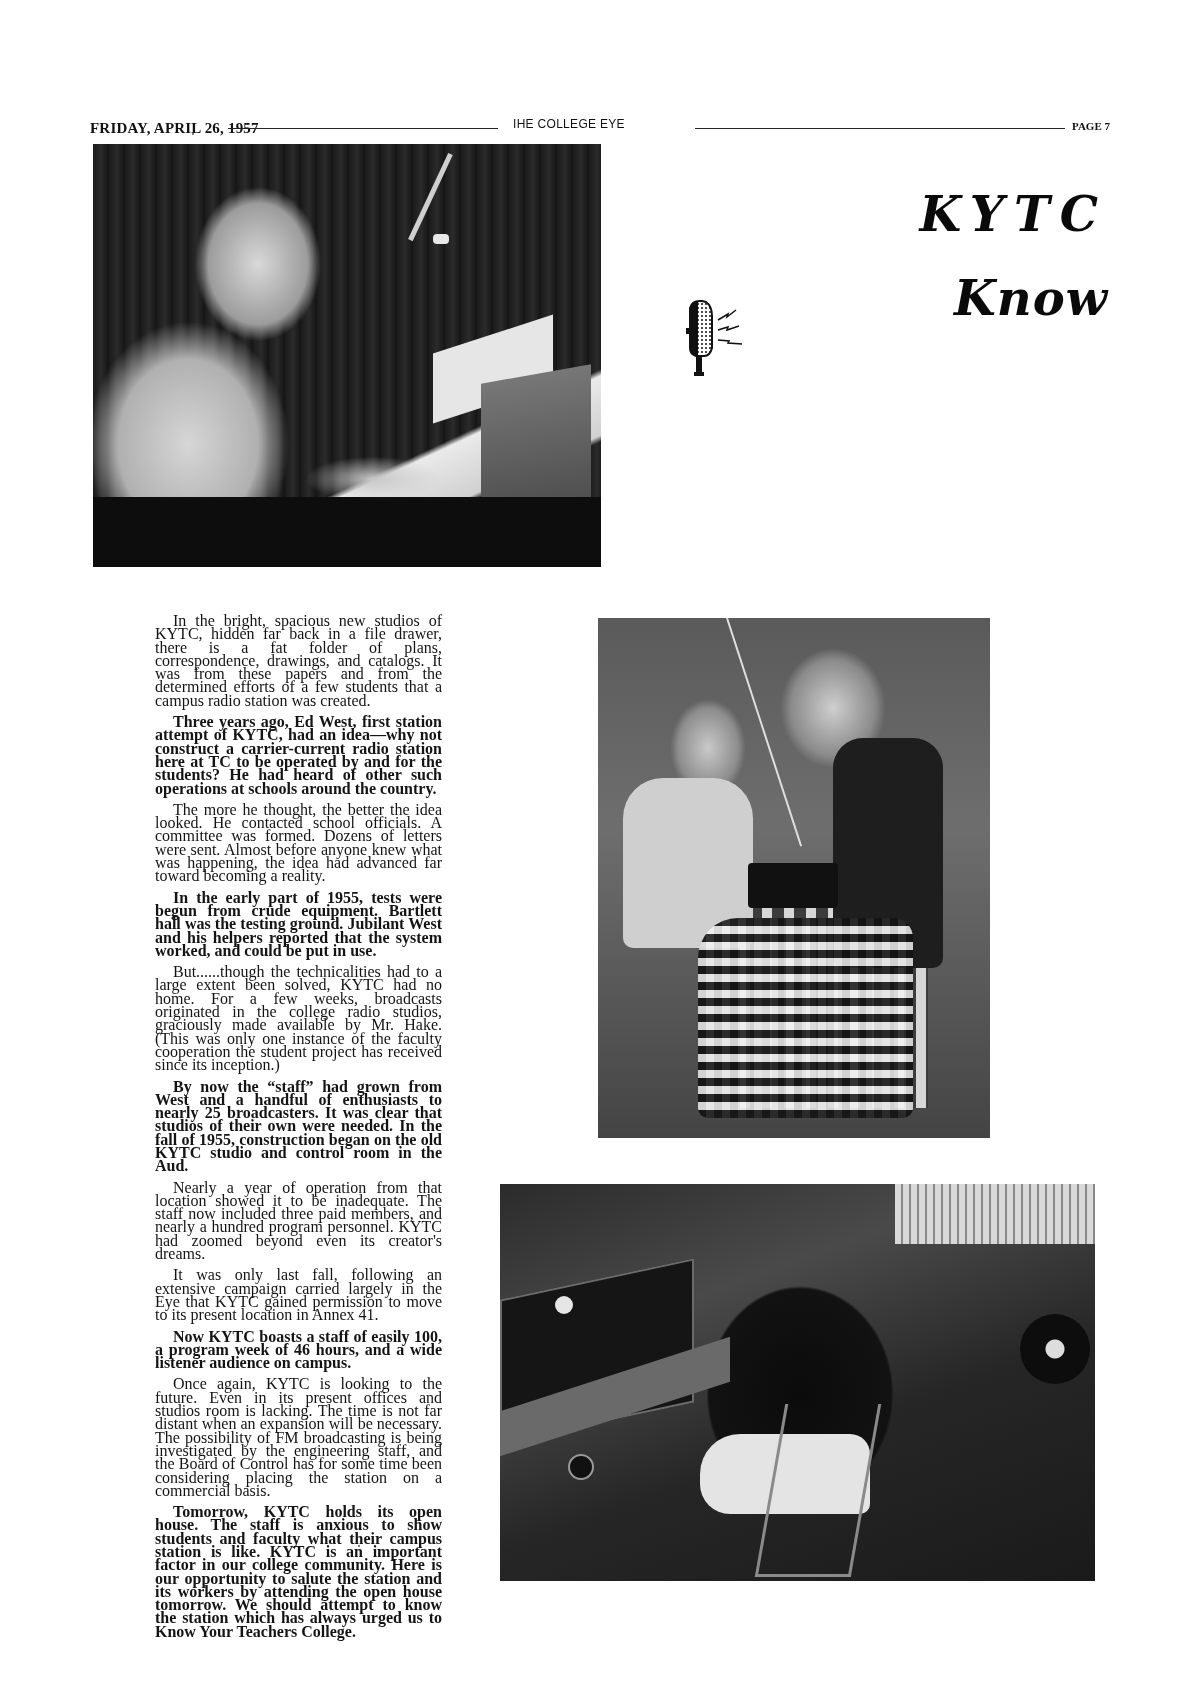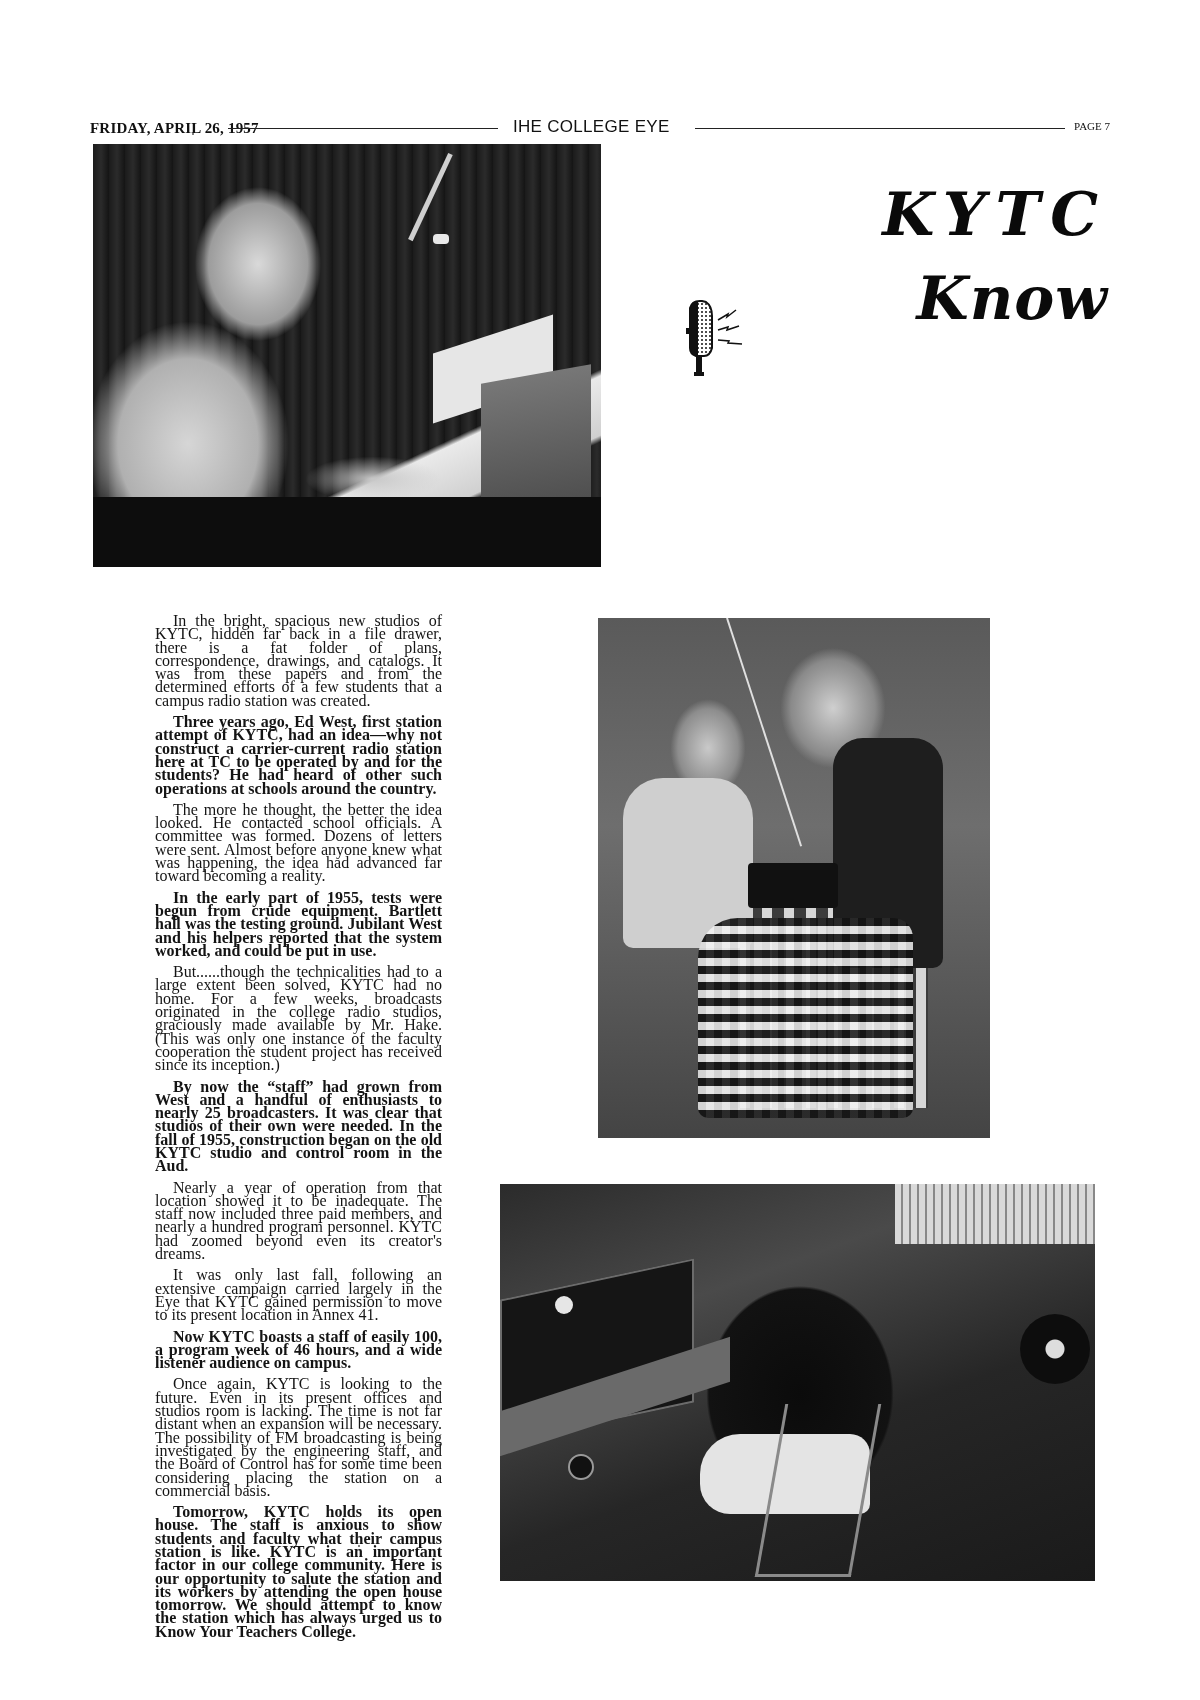--- a/index.html
+++ b/index.html
@@ -1,22 +1,22 @@
 <!DOCTYPE html>
 <html><head>
 <meta charset="utf-8">
 <style>
   html, body { margin:0; padding:0; background:#ffffff; }
   body { width:1200px; height:1700px; position:relative; overflow:hidden; color:#111; font-family:"DejaVu Serif", serif; }
 
   
   .runhead { position:absolute; left:90px; top:118px; width:1020px; height:20px; }
   .rh-date { position:absolute; left:0; top:2px; font-family:"Liberation Serif", serif; font-weight:bold; font-size:15px; letter-spacing:0.2px; }
-  .rh-page { position:absolute; right:0; top:2px; font-family:"Liberation Serif", serif; font-weight:normal; font-size:11px; }
-  .rh-title { position:absolute; left:423px; top:-1px; font-family:"Liberation Sans", sans-serif; font-size:17px; letter-spacing:0.3px; color:#111; }
+  .rh-page { position:absolute; right:0; top:2px; font-family:"Liberation Serif", serif; font-weight:bold; font-size:11px; }
+  .rh-title { position:absolute; left:423px; top:-1px; font-family:"Liberation Sans", sans-serif; font-size:12px; letter-spacing:0.3px; color:#111; }
   .rh-rule { position:absolute; top:10px; height:0; border-top:1.5px solid #222; }
 
   
   .photo { position:absolute; overflow:hidden; background:#1a1a1a; }
   .p1 { left:93px; top:144px; width:508px; height:423px;
         background:
           radial-gradient(ellipse 90px 110px at 165px 120px, #d9d9d9 0%, #9c9c9c 55%, rgba(0,0,0,0) 70%),
           radial-gradient(ellipse 140px 170px at 95px 300px, #d6d6d6 0%, #b0b0b0 50%, rgba(0,0,0,0) 72%),
           radial-gradient(ellipse 90px 30px at 280px 335px, #c8c8c8 0%, rgba(0,0,0,0) 75%),
           linear-gradient(155deg, rgba(0,0,0,0) 70%, #eaeaea 71%, #d0d0d0 80%, rgba(0,0,0,0) 81%),
@@ -56,21 +56,21 @@
   .p3 .desk { position:absolute; left:0; top:190px; width:230px; height:45px; background:#6a6a6a; transform:skewY(-18deg); }
   .p3 .pants { position:absolute; left:200px; top:250px; width:170px; height:80px; background:#e4e4e4; border-radius:40px 20px 10px 30px; }
   .p3 .record { position:absolute; right:5px; top:130px; width:70px; height:70px; border-radius:50%; background:radial-gradient(circle, #ddd 0 9px, #0d0d0d 10px); }
   .p3 .shelf { position:absolute; right:0; top:0; width:200px; height:60px; background:repeating-linear-gradient(90deg,#d9d9d9 0 6px,#888 6px 8px); }
   .p3 .phone { position:absolute; left:68px; top:270px; width:22px; height:22px; border-radius:50%; background:#111; border:2px solid #999; }
   .p3 .chair { position:absolute; left:270px; top:220px; width:90px; height:170px; border:3px solid #8a8a8a; border-top:none; transform:skewX(-10deg); }
 
   
   .headline { position:absolute; right:92px; top:172px; width:300px; text-align:right;
               font-family:"DejaVu Serif", serif; font-style:italic; font-weight:bold; color:#0a0a0a; }
-  .headline .hl { display:block; font-size:60px; line-height:84px; letter-spacing:1px; }
+  .headline .hl { display:block; font-size:48px; line-height:84px; letter-spacing:1px; }
   .headline .hl.first { letter-spacing:10px; }
 
   
   .mic-icon { position:absolute; left:684px; top:298px; width:70px; height:90px; }
 
   
   .article { position:absolute; left:155px; top:614px; width:287px;
              font-family:"Liberation Serif", serif; font-size:16px; line-height:13.3px; text-align:justify; color:#141414; }
   .article p { margin:0 0 8px 0; text-indent:18px; }
   .article p.bold { font-weight:bold; }

